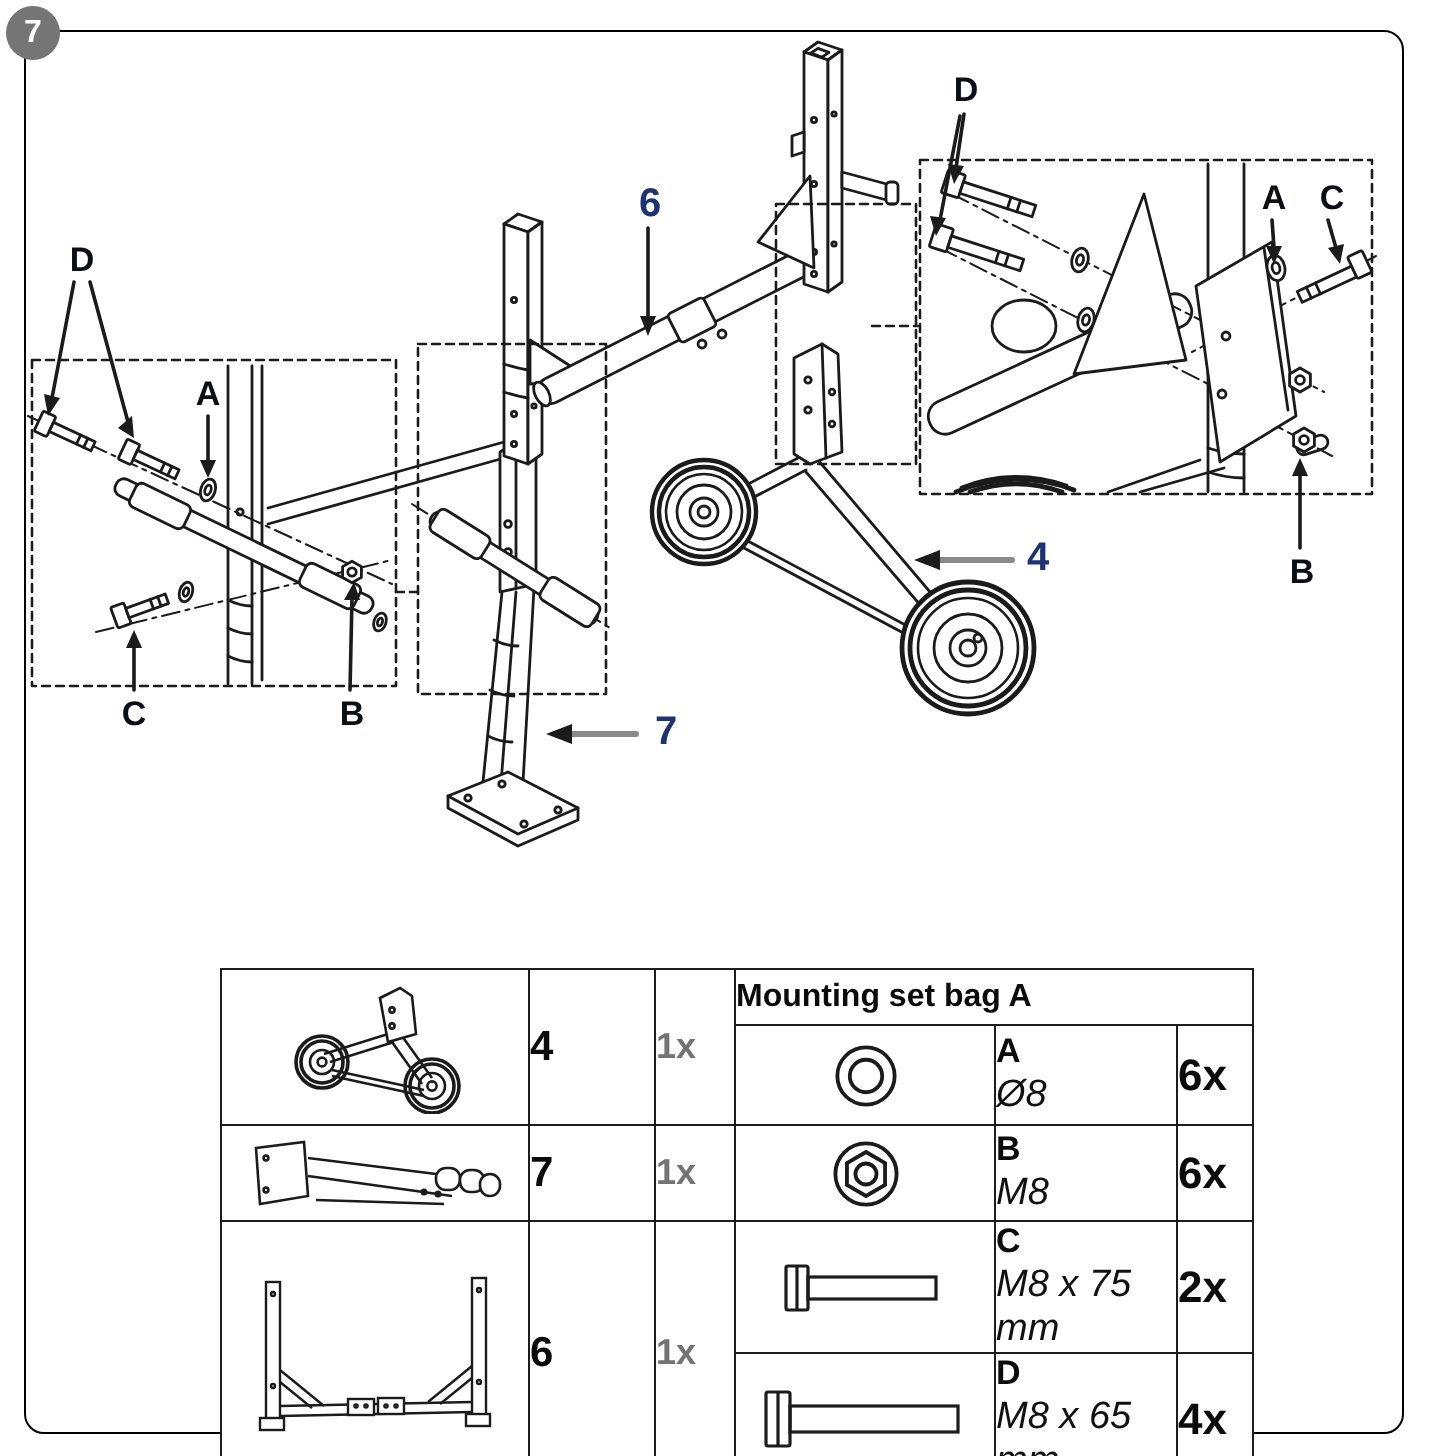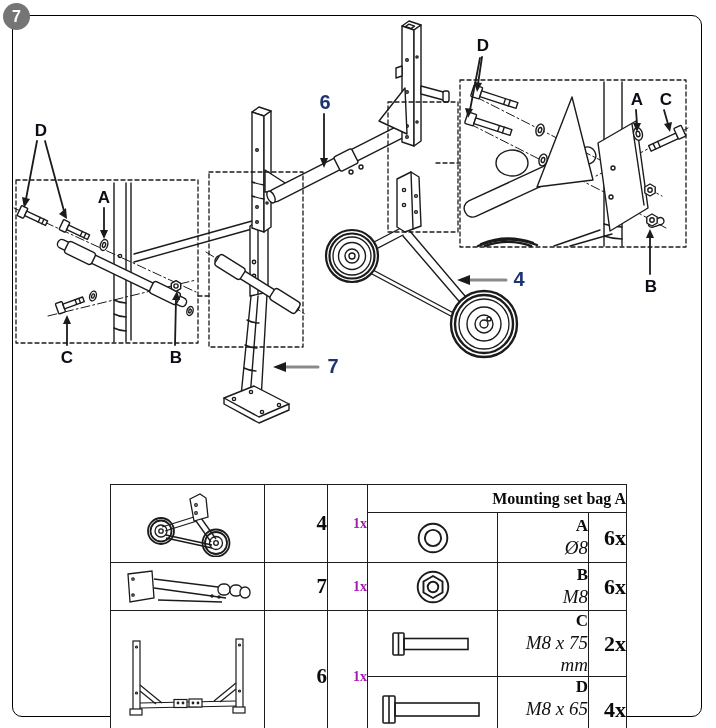--- a/index.html
+++ b/index.html
@@ -10,25 +10,25 @@
   .badge{position:absolute;left:3px;top:3px;width:27px;height:27px;border-radius:50%;
          background:#757575;color:#fff;font-weight:bold;font-size:16px;
          display:flex;align-items:center;justify-content:center;}
   .art{position:absolute;left:0;top:0;}
   .co{position:absolute;transform:translate(-50%,-50%);font-weight:bold;line-height:1;}
   .co-letter{font-size:17px;color:#0c0e16;}
   .co-num{font-size:20px;color:#1e3373;}
   
   table.parts{position:absolute;left:110px;top:484px;width:516px;height:223px;
               border-collapse:collapse;table-layout:fixed;background:#fff;}
-  table.parts td{border:1.6px solid #1d1d1d;padding:0;text-align:right;vertical-align:middle;
-                 overflow:hidden;font-family:Liberation Serif, serif;}
+  table.parts td{border:1.6px solid #1d1d1d;padding:0;text-align:left;vertical-align:middle;
+                 overflow:hidden;}
   td.hdr{text-align:left;font-weight:bold;font-size:16px;padding-left:9px;color:#0b0b0b;}
   td.pid{font-weight:bold;font-size:21px;color:#0b0b0b;}
-  td.pqty{font-weight:bold;font-size:14px;color:#a21caf;}
+  td.pqty{font-weight:bold;font-size:18px;color:#737373;}
   td.hqty{font-weight:bold;font-size:22px;color:#0b0b0b;}
   .hw-id{font-weight:bold;font-size:17px;color:#0b0b0b;}
   .hw-spec{font-style:italic;font-size:19px;color:#111;margin-top:1px;}
   svg{display:block;margin:auto;}
 </style>
 </head>
 <body>
 
 <div class="page">
 

